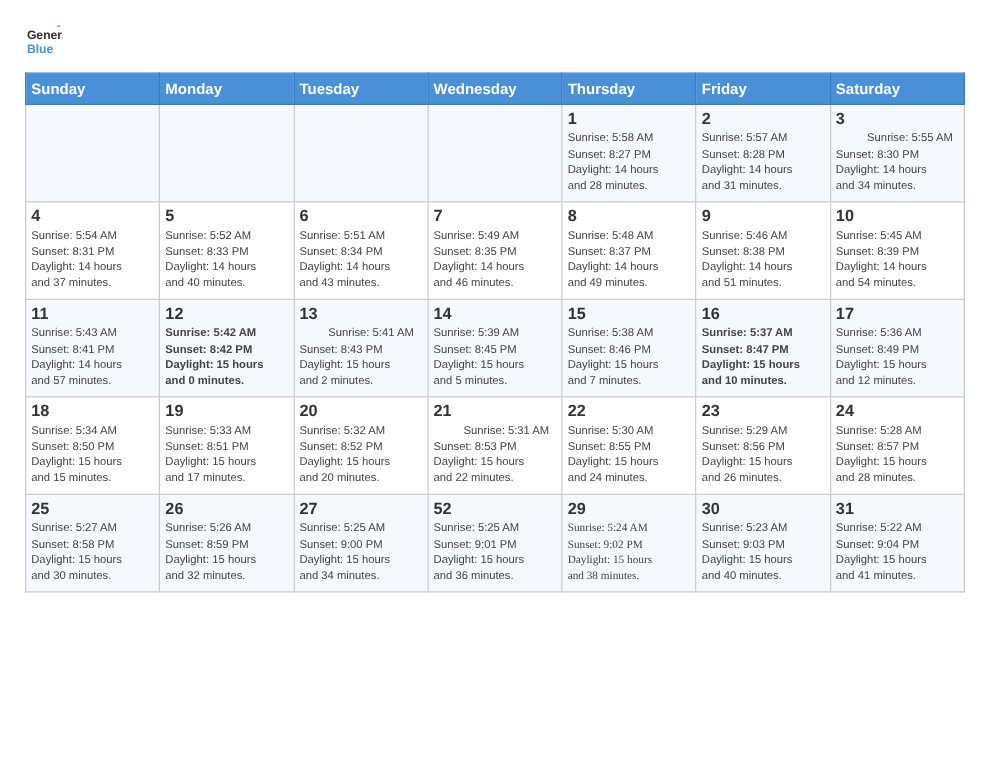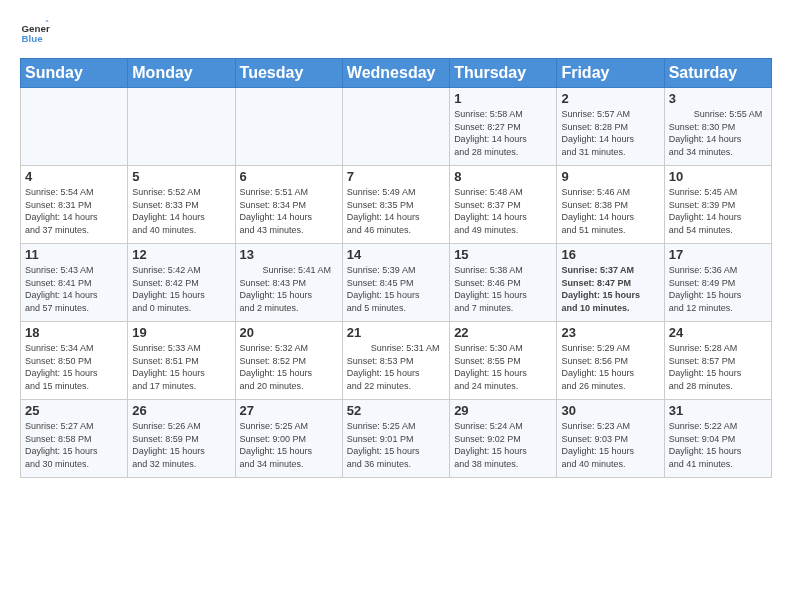--- a/index.html
+++ b/index.html
@@ -45,21 +45,21 @@
       color: #555;
     }
     table {
       width: 100%;
       border-collapse: collapse;
       table-layout: fixed;
     }
     thead tr th {
       background: #4a90d9;
       color: #fff;
-      font-size: 16px;
+      font-size: 12px;
       font-weight: bold;
       padding: 5px 4px;
       text-align: left;
       border: 1px solid #3a7bc8;
     }
     tbody tr td {
       vertical-align: top;
       border: 1px solid #ccc;
       padding: 3px 4px;
       font-size: 9.5px;
@@ -170,21 +170,21 @@
           <td><span class="day-num">10</span><span class="day-info" style="white-space: pre-line;">Sunrise: 5:45 AM
 Sunset: 8:39 PM
 Daylight: 14 hours
 and 54 minutes.</span></td>
         </tr>
         <tr>
           <td><span class="day-num">11</span><span class="day-info" style="white-space: pre-line;">Sunrise: 5:43 AM
 Sunset: 8:41 PM
 Daylight: 14 hours
 and 57 minutes.</span></td>
-          <td><span class="day-num">12</span><span class="day-info" style="white-space: pre-line;">Sunrise: 5:42 AM
+          <td><span class="day-num">12</span><span class="day-info" style="white-space: pre-line; font-weight: bold;">Sunrise: 5:42 AM
 Sunset: 8:42 PM
 Daylight: 15 hours
 and 0 minutes.</span></td>
           <td><span class="day-num">13</span><span class="day-info" style="white-space: pre-line; margin-left: 23px;">Sunrise: 5:41 AM
 Sunset: 8:43 PM
 Daylight: 15 hours
 and 2 minutes.</span></td>
           <td><span class="day-num">14</span><span class="day-info" style="white-space: pre-line;">Sunrise: 5:39 AM
 Sunset: 8:45 PM
 Daylight: 15 hours
@@ -242,21 +242,21 @@
 Daylight: 15 hours
 and 32 minutes.</span></td>
           <td><span class="day-num">27</span><span class="day-info" style="white-space: pre-line;">Sunrise: 5:25 AM
 Sunset: 9:00 PM
 Daylight: 15 hours
 and 34 minutes.</span></td>
           <td><span class="day-num">52</span><span class="day-info" style="white-space: pre-line;">Sunrise: 5:25 AM
 Sunset: 9:01 PM
 Daylight: 15 hours
 and 36 minutes.</span></td>
-          <td><span class="day-num">29</span><span class="day-info" style="white-space: pre-line;">Sunrise: 5:24 AM
+          <td><span class="day-num">29</span><span class="day-info" style="white-space: pre-line; font-family: Liberation Serif, serif;">Sunrise: 5:24 AM
 Sunset: 9:02 PM
 Daylight: 15 hours
 and 38 minutes.</span></td>
           <td><span class="day-num">30</span><span class="day-info" style="white-space: pre-line;">Sunrise: 5:23 AM
 Sunset: 9:03 PM
 Daylight: 15 hours
 and 40 minutes.</span></td>
           <td><span class="day-num">31</span><span class="day-info" style="white-space: pre-line;">Sunrise: 5:22 AM
 Sunset: 9:04 PM
 Daylight: 15 hours

